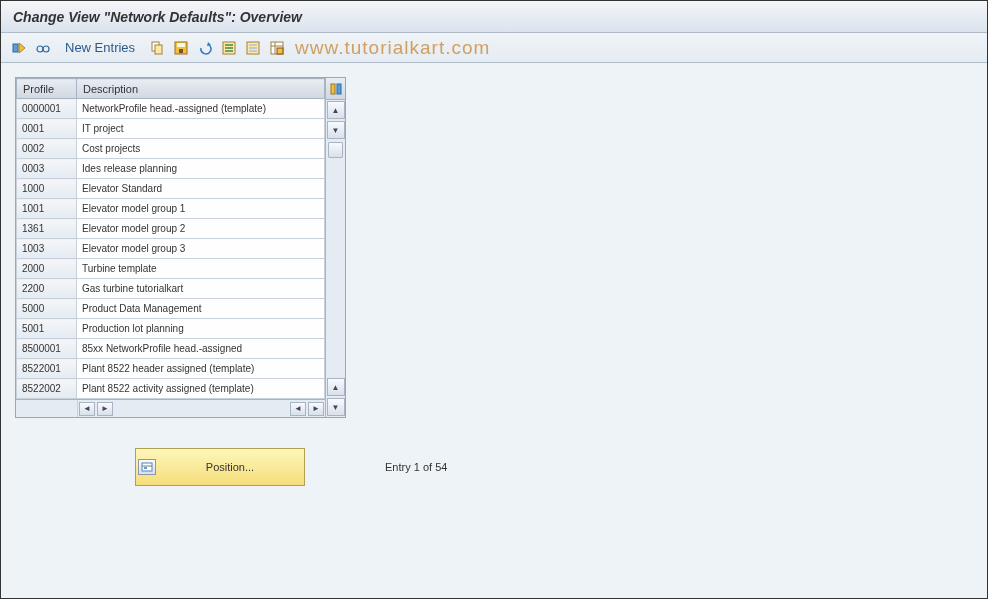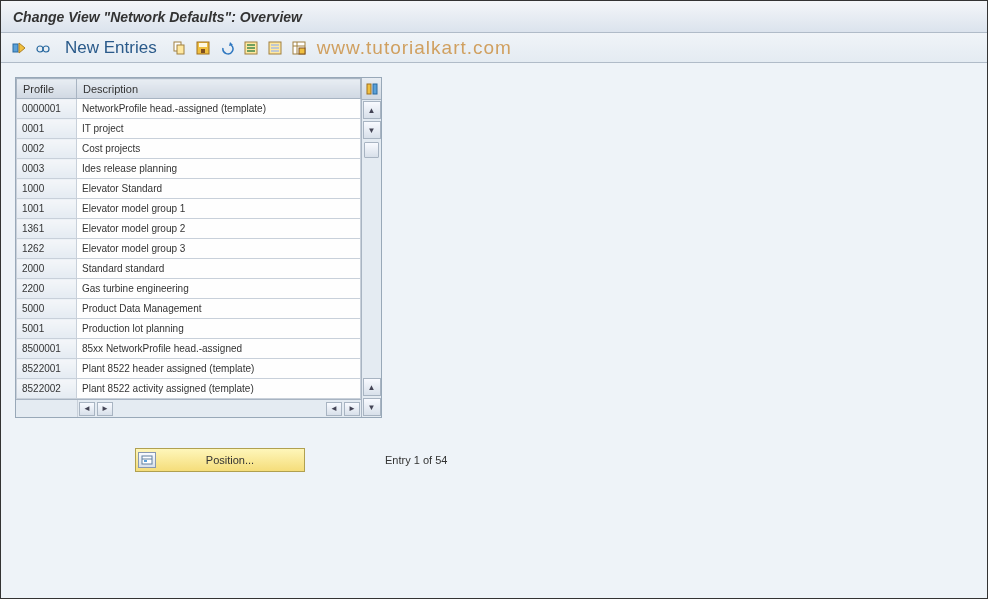--- a/index.html
+++ b/index.html
@@ -46,21 +46,21 @@
       display: flex;
       align-items: center;
       justify-content: center;
       cursor: pointer;
       border-radius: 2px;
     }
     .toolbar-link {
       color: #2a5a8a;
       cursor: pointer;
       padding: 0 8px;
-      font-size: 17px;
+      font-size: 13px;
     }
     .watermark {
       color: #d0a060;
       font-size: 19px;
       letter-spacing: 1px;
       margin-left: 4px;
     }
     
     
     .content {
@@ -88,21 +88,21 @@
     }
     .data-table td {
       border: 1px solid #c8d0da;
       padding: 3px 5px;
       font-size: 10px;
       color: #333;
       height: 20px;
       background: #fefefe;
     }
     .col-profile { width: 60px; }
-    .col-desc { width: 284px; }
+    .col-desc { width: 248px; }
     .profile-cell {
       background: linear-gradient(to bottom, #f4f6f9 0%, #e4ebf2 100%) !important;
     }
     
     
     .side-col {
       width: 20px;
       display: flex;
       flex-direction: column;
       border-left: 1px solid #a8b4c2;
@@ -163,21 +163,21 @@
       padding-left: 120px;
       display: flex;
       align-items: center;
       gap: 80px;
     }
     .position-btn {
       display: inline-flex;
       align-items: center;
       background: linear-gradient(to bottom, #fef6ba 0%, #f5dd7a 100%);
       border: 1px solid #b0a050;
-      height: 24px;
+      height: 38px;
       padding: 0 6px 0 2px;
       cursor: pointer;
       min-width: 170px;
     }
     .position-btn .pbtn-icon {
       width:18px;height:16px;
       background:linear-gradient(#f8faff,#d8e0ea);
       border:1px solid #8898b0;
       margin-right:6px;
       display:flex;align-items:center;justify-content:center;
@@ -289,30 +289,30 @@
             </tr>
             <tr>
               <td class="col-profile profile-cell">1001</td>
               <td class="col-desc">Elevator model group 1</td>
             </tr>
             <tr>
               <td class="col-profile profile-cell">1361</td>
               <td class="col-desc">Elevator model group 2</td>
             </tr>
             <tr>
-              <td class="col-profile profile-cell">1262</td>
+              <td class="col-profile profile-cell">1003</td>
               <td class="col-desc">Elevator model group 3</td>
             </tr>
             <tr>
               <td class="col-profile profile-cell">2000</td>
-              <td class="col-desc">Standard standard</td>
+              <td class="col-desc">Turbine template</td>
             </tr>
             <tr>
               <td class="col-profile profile-cell">2200</td>
-              <td class="col-desc">Gas turbine engineering</td>
+              <td class="col-desc">Gas turbine tutorialkart</td>
             </tr>
             <tr>
               <td class="col-profile profile-cell">5000</td>
               <td class="col-desc">Product Data Management</td>
             </tr>
             <tr>
               <td class="col-profile profile-cell">5001</td>
               <td class="col-desc">Production lot planning</td>
             </tr>
             <tr>

